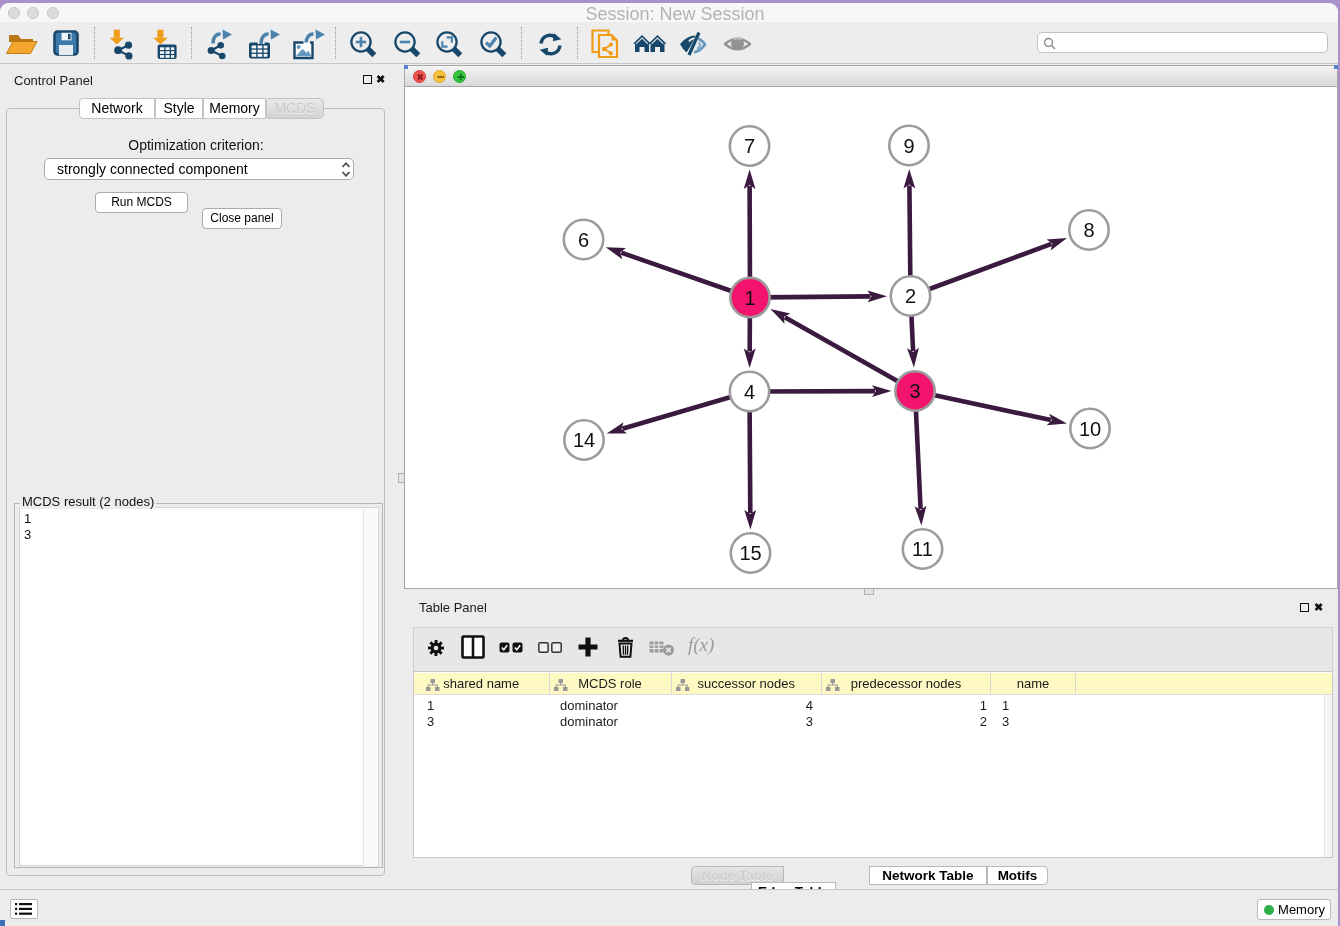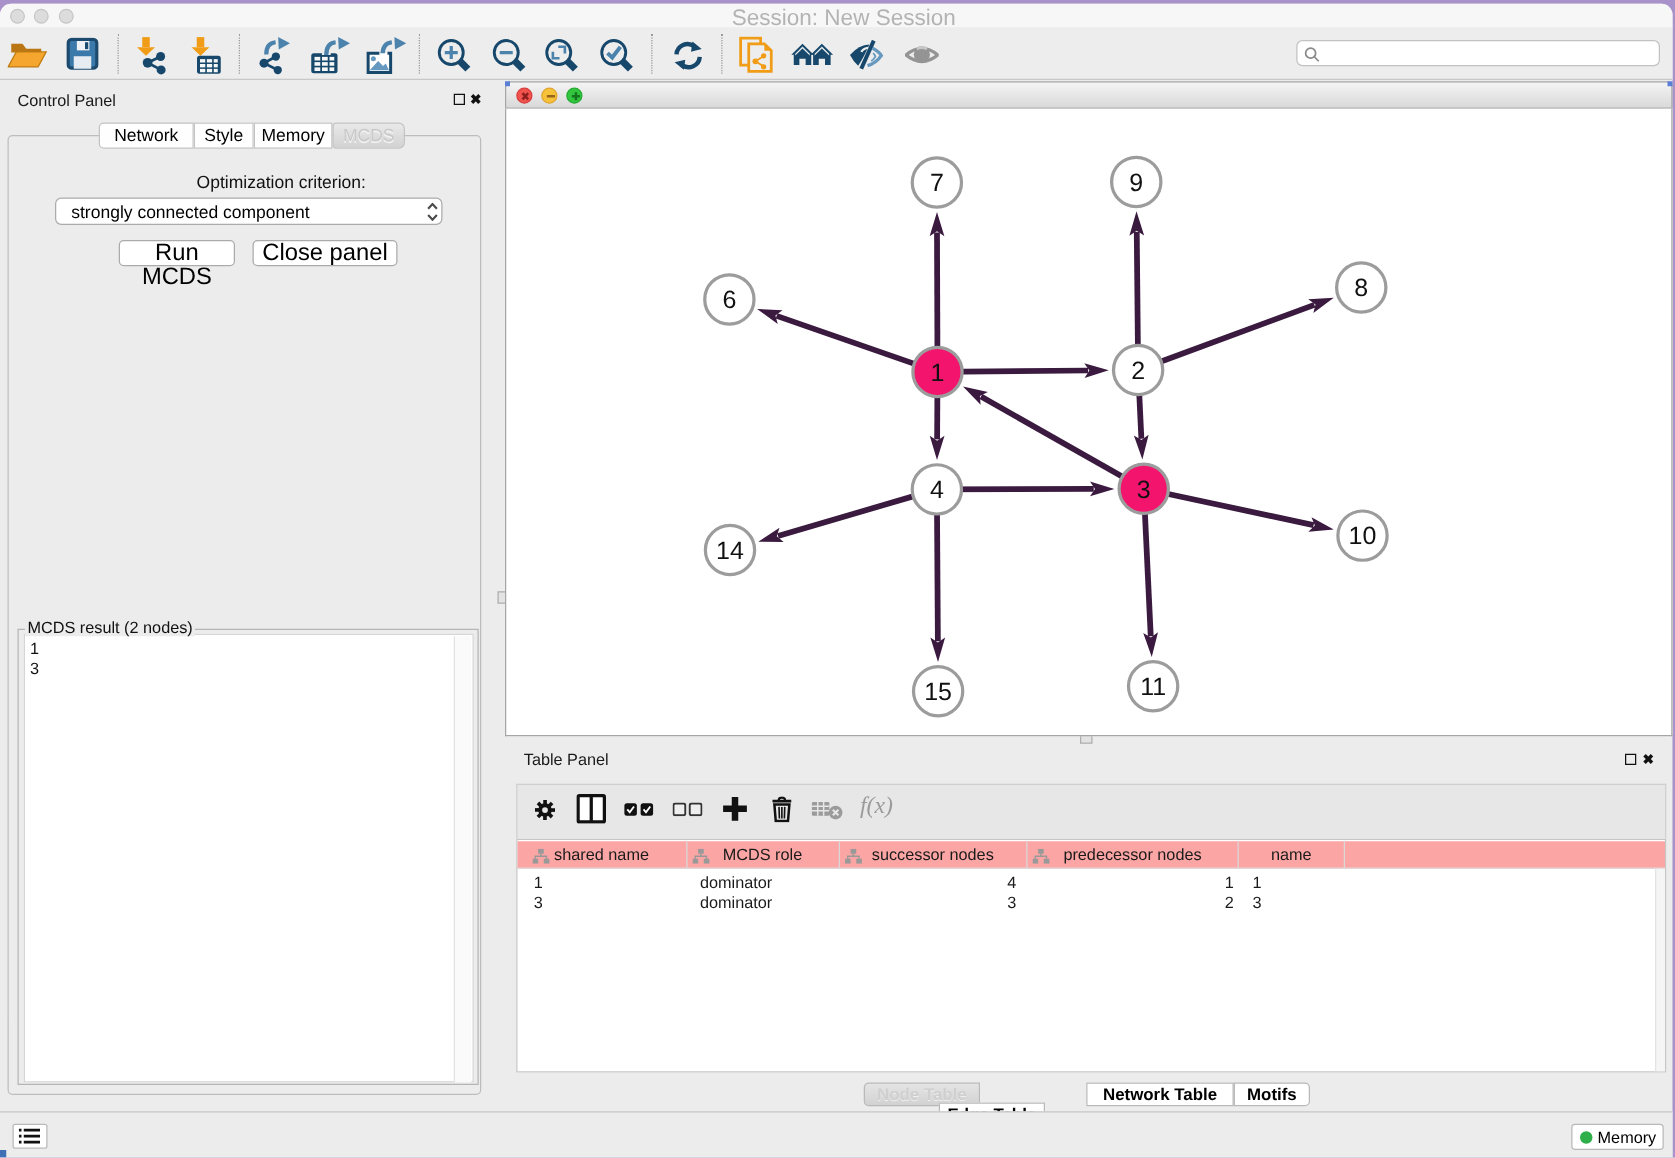--- a/index.html
+++ b/index.html
@@ -10,35 +10,35 @@
 .tl-gray { position:absolute; top:3.5px; width:12px; height:12px; border-radius:50%; background:#dcdcdc; border:1px solid #c6c6c6; }
 #title-text { position:absolute; top:3px; left:0; width:1338px; text-align:center; font-size:18px; line-height:16px; color:#b3b3b3;padding-left:12px; }
 #toolbar { position:absolute; left:0; top:22px; width:1338px; height:42px; background:#ededed; border-bottom:1px solid #c8c8c8; }
 .tsep { position:absolute; top:5px; height:32px; width:0; border-left:1px dotted #999; }
 #searchbox { position:absolute; left:1037px; top:32px; width:291px; height:21px; background:#fff; border:1px solid #c2c2c2; border-radius:5px; }
 #cp-title { position:absolute; left:14px; top:73px; font-size:13px; color:#1a1a1a; }
 .panel-sq { position:absolute; width:9px; height:9px; border:1.5px solid #111; }
 .panel-x { position:absolute; font-size:11px; font-weight:bold; color:#111; }
 #cp-box { position:absolute; left:6px; top:108px; width:379px; height:768px; border:1px solid #bdbdbd; border-radius:4px; }
 .tab { position:absolute; top:98px; height:21px; background:#fefefe; border:1px solid #c3c3c3; font-size:14px; color:#000; text-align:center; line-height:19px; }
-#opt-label { position:absolute; left:0; top:137px; width:392px; text-align:center; font-size:14px; color:#111;margin-left:29px; }
+#opt-label { position:absolute; left:0; top:137px; width:392px; text-align:center; font-size:14px; color:#111; }
 #dropdown { position:absolute; left:44px; top:158px; width:310px; height:22px; background:#fff; border:1px solid #ababab; border-radius:5px; font-size:14px; line-height:20px; padding-left:12px; color:#000; }
-.btn { position:absolute; top:192px; height:21px; background:#fff; border:1px solid #ababab; border-radius:4px; font-size:19px; text-align:center; line-height:19px; color:#000; }
+.btn { position:absolute; top:192px; height:21px; background:#fff; border:1px solid #ababab; border-radius:4px; font-size:12px; text-align:center; line-height:19px; color:#000; }
 #mcds-fs { position:absolute; left:14px; top:503px; width:369px; height:365px; border:1px solid #b5b5b5; }
 #mcds-legend { position:absolute; left:20px; top:494px; font-size:13px; color:#111; background:#ececec; padding:0 2px; }
 #mcds-white { position:absolute; left:19px; top:507px; width:360px; height:359px; background:#fff; border:1px solid #d5d5d5; }
 #mcds-scroll { position:absolute; right:1px; top:1px; width:14px; height:357px; background:#fafafa; border-left:1px solid #e3e3e3; }
 #net-titlebar { position:absolute; left:404px; top:65px; width:934px; height:22px; background:linear-gradient(#f4f4f4,#d9d9d9); border:1px solid #a6a6a6; border-radius:4px 4px 0 0; }
 #net-title { position:absolute; left:0; top:3px; width:932px; text-align:center; font-size:13px; font-weight:600; color:#222; }
 .tlight { position:absolute; top:4px; width:13px; height:13px; border-radius:50%; }
 #net-canvas { position:absolute; left:404px; top:87px; width:934px; height:502px; background:#fff; border:1px solid #a6a6a6; border-top:none; }
 #tp-title { position:absolute; left:419px; top:600px; font-size:13px; color:#1a1a1a; }
 #tp-toolbar { position:absolute; left:413px; top:627px; width:920px; height:44px; background:#e7e7e7; border:1px solid #d0d0d0; border-bottom:none; }
 #tp-table { position:absolute; left:413px; top:671px; width:920px; height:187px; background:#fff; border:1px solid #c6c6c6; }
-#tp-header { position:absolute; left:0; top:1px; width:918px; height:22px; background:#fca5a5; border-bottom:1px solid #dcdcdc; }
+#tp-header { position:absolute; left:0; top:1px; width:918px; height:22px; background:#fef9c3; border-bottom:1px solid #dcdcdc; }
 .th { position:absolute; top:0; height:22px; border-right:1px solid #d8d8d8; font-size:13px; color:#1a1a1a; text-align:center; line-height:22px; }
 .td { position:absolute; font-size:13px; color:#1a1a1a; height:16px; line-height:16px; }
 .btab { position:absolute; top:866px; height:19px; background:#fff; border:1px solid #b9b9b9; font-size:13.5px; font-weight:600; color:#000; text-align:center; line-height:17px; }
 #statusbar { position:absolute; left:0; top:889px; width:1338px; height:37px; background:#ececec; border-top:1px solid #c6c6c6; }
 </style></head>
 <body>
 <div id="window"></div>
 <div id="titlebar">
   <div class="tl-gray" style="left:8px"></div>
   <div class="tl-gray" style="left:27.4px"></div>
@@ -207,21 +207,21 @@
 <div class="tab" style="left:155px; width:48px;">Style</div>
 <div class="tab" style="left:203px; width:63px;">Memory</div>
 <div class="tab" style="left:266px; width:58px; background:linear-gradient(#e9e9e9,#d2d2d2); color:#c9c9c9; border-radius:3px 5px 5px 3px; text-shadow:0 1px 0 #f2f2f2;">MCDS</div>
 <div id="opt-label">Optimization criterion:</div>
 <div id="dropdown">strongly connected component</div>
 <svg class="abs" style="left:340px; top:162px;" width="12" height="15" viewBox="0 0 12 15">
   <path d="M2.5 5 L6 1.2 L9.5 5" fill="none" stroke="#4a4a4a" stroke-width="1.7"></path>
   <path d="M2.5 10 L6 13.8 L9.5 10" fill="none" stroke="#4a4a4a" stroke-width="1.7"></path>
 </svg>
 <div class="btn" style="left:95px; width:93px;">Run MCDS</div>
-<div class="btn" style="left:202px; width:116px;">Close panel</div>
+<div class="btn" style="left:202px; width:80px;margin-top:16px;">Close panel</div>
 <div id="mcds-fs"></div>
 <div id="mcds-white">
   <div style="position:absolute; left:4px; top:3px; font-size:13px; line-height:16px; color:#111;">1<br>3</div>
   <div id="mcds-scroll"></div>
 </div>
 <div id="mcds-legend">MCDS result (2 nodes)</div>
 
 <div id="net-titlebar">
   <div class="tlight" style="left:7.5px; background:#f0524e; border:1px solid #d8403e;"></div>
   <div class="tlight" style="left:27.5px; background:#f6c23a; border:1px solid #dfa52f;"></div>

